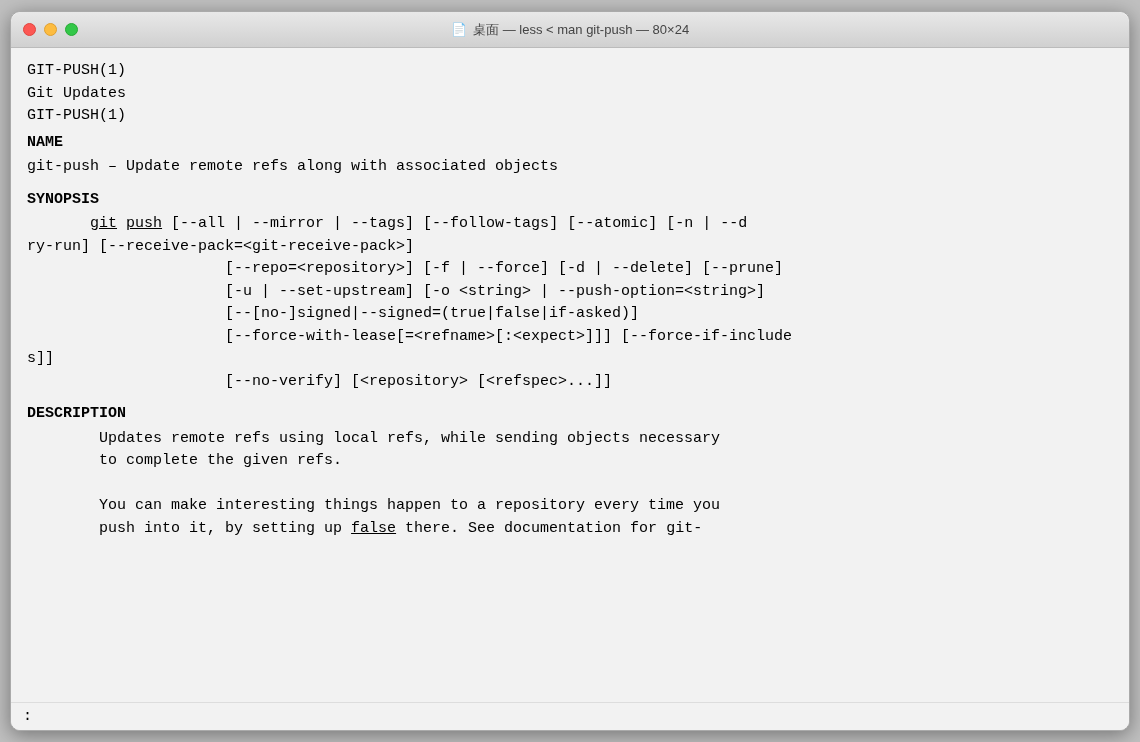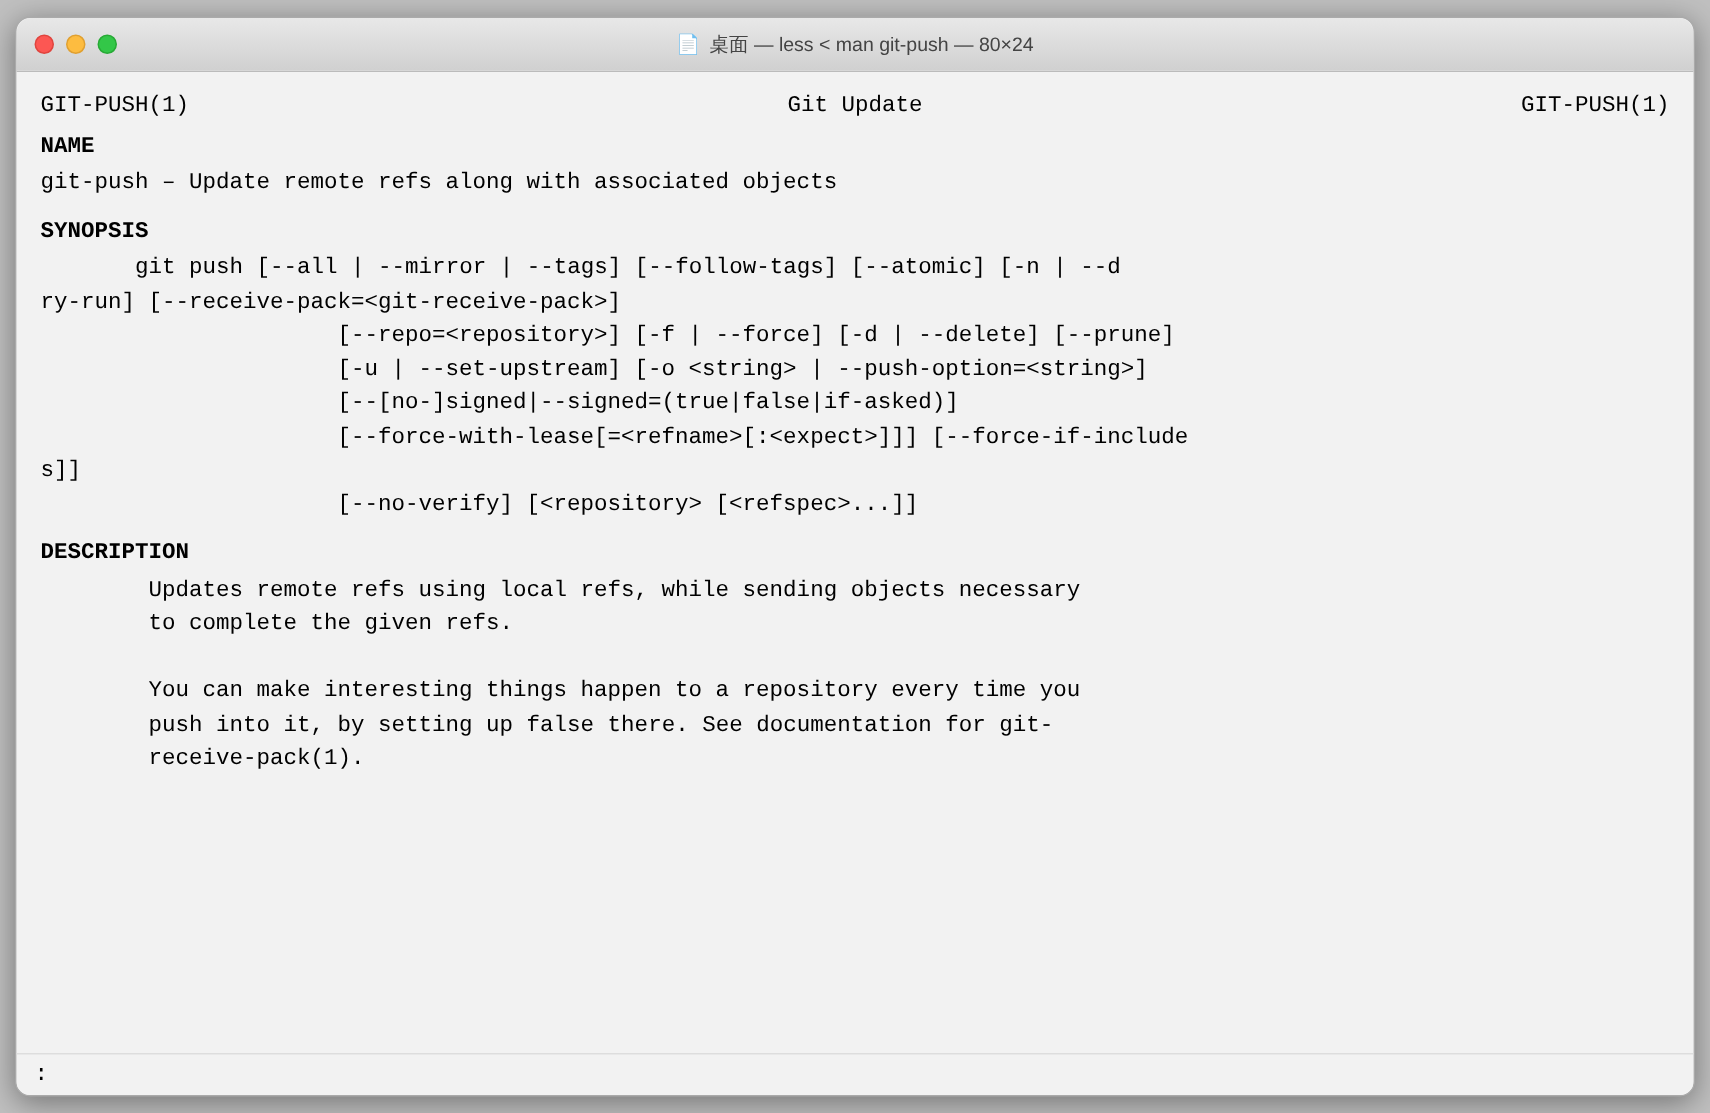--- a/index.html
+++ b/index.html
@@ -90,28 +90,30 @@
       font-family: 'Courier New', Courier, monospace;
       font-size: 15px;
       line-height: 1.5;
       color: #000;
     }
 
     .header-line {
       display: flex;
       justify-content: space-between;
       margin-bottom: 4px;
+      flex-direction: column;
     }
 
     .section-title {
       font-weight: bold;
       margin-bottom: 2px;
     }
 
     .underline {
+      text-decoration: underline;
       margin-top: 11px;
     }
 
     .bold {
       font-weight: normal;
     }
 
     .statusbar {
       height: 28px;
       background: #f2f2f2;
@@ -139,21 +141,21 @@
     <div class="title">
       <span>📄</span>
       <span>桌面 — less &lt; man git-push — 80×24</span>
     </div>
   </div>
 
   <div class="content">
 
     <div class="header-line">
       <span>GIT-PUSH(1)</span>
-      <span>Git Update</span>
+      <span>Git Updates</span>
       <span>GIT-PUSH(1)</span>
     </div>
 
     <div>
       <div class="section-title">NAME</div>
       <div>
         <span>        git-push – Update remote refs along with associated objects</span>
       </div>
     </div>
 
@@ -179,23 +181,20 @@
       <div>
         &nbsp;&nbsp;&nbsp;&nbsp;&nbsp;&nbsp;&nbsp;&nbsp;to complete the given refs.
       </div>
       <div>&nbsp;</div>
       <div>
         &nbsp;&nbsp;&nbsp;&nbsp;&nbsp;&nbsp;&nbsp;&nbsp;You can make interesting things happen to a repository every time you
       </div>
       <div>
         &nbsp;&nbsp;&nbsp;&nbsp;&nbsp;&nbsp;&nbsp;&nbsp;push into it, by setting up <span class="underline">false</span> there. See documentation for <span class="bold">git-</span>
       </div>
-      <div>
-        &nbsp;&nbsp;&nbsp;&nbsp;&nbsp;&nbsp;&nbsp;&nbsp;<span class="bold">receive-pack</span>(1).
-      </div>
     </div>
 
   </div>
 
   <div class="statusbar">
     <span>:</span>
   </div>
 </div>
 
 </body></html>

